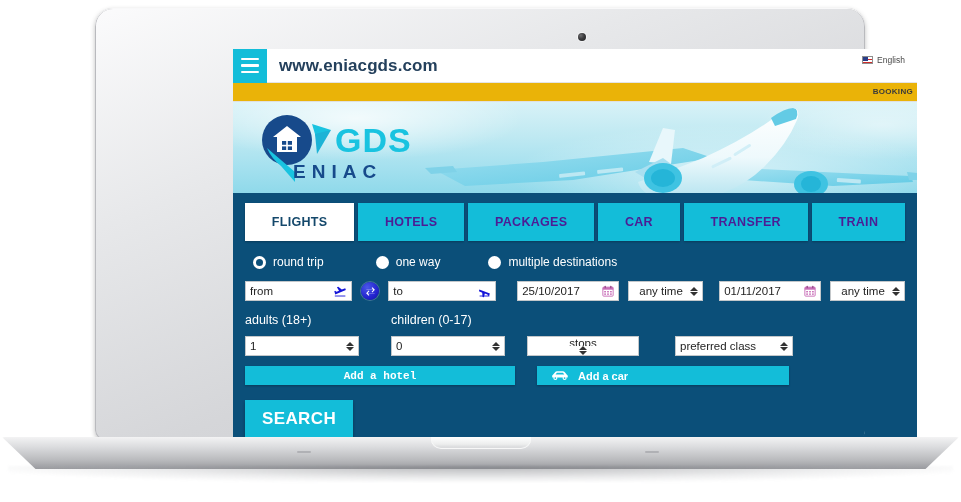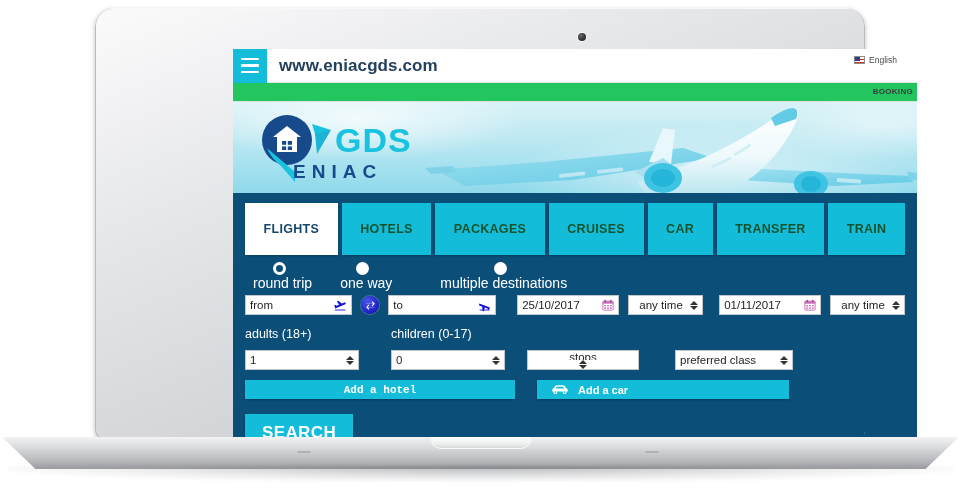--- a/index.html
+++ b/index.html
@@ -69,36 +69,36 @@
     width:34px; height:34px; background:#13bdd9; flex:0 0 34px;
     display:flex; flex-direction:column; align-items:center; justify-content:center; gap:4px;
     cursor:pointer;
   }
   .hamburger span{ display:block; width:18px; height:2.5px; background:#fff; border-radius:1px; }
   .site-url{
     margin-left:12px; font-size:17px; font-weight:bold; color:#24405c;
     letter-spacing:.1px; white-space:nowrap;
   }
   .lang-wrap{
-    position:absolute; right:20px; top:6px; display:flex; align-items:center; gap:4px;
+    position:absolute; right:12px; top:6px; display:flex; align-items:center; gap:4px;
     font-size:8.5px; color:#4a4a4a; white-space:nowrap;
   }
   .flag-icon{
     width:11px; height:8px; border:1px solid #8e8e8e; display:block;
     background:
       linear-gradient(180deg,#ffffff 0 12.5%, #cf2b2b 12.5% 25%, #ffffff 25% 37.5%, #cf2b2b 37.5% 50%,
                       #ffffff 50% 62.5%, #cf2b2b 62.5% 75%, #ffffff 75% 87.5%, #cf2b2b 87.5% 100%);
     position:relative;
   }
   .flag-icon::before{
     content:""; position:absolute; left:0; top:0; width:5px; height:4px; background:#2a3d87;
   }
   .subbar{
     position:absolute; left:0; top:34px; width:100%; height:19px;
-    background:#22c55e; border-bottom:1px solid #e0e0e0;
+    background:#eab308; border-bottom:1px solid #e0e0e0;
   }
   .booking-label{
     position:absolute; right:4px; top:4px; font-size:8px; font-weight:bold;
     color:#3b3b3b; letter-spacing:.3px; white-space:nowrap;
   }
 
   
   .hero{
     position:absolute; left:0; top:53px; width:100%; height:91px;
     background: linear-gradient(180deg,#d8f2f7 0%, #bfe9f2 38%, #a6e1ef 70%, #8fd9ea 100%);
@@ -117,35 +117,35 @@
   }
   .logo-svg{ display:block; width:165px; height:78px; }
 
   
   .panel{
     position:absolute; left:0; top:144px; width:100%; height:255px;
     background:#0b4f79;
   }
   .panel-inner{ position:absolute; left:12px; top:10px; right:12px; }
 
-  .tabs{ display:flex; gap:4px; height:52px; }
+  .tabs{ display:flex; gap:4px; height:38px; }
   .tab{
-    flex:1 1 auto; background:#13bdd9; color:#14532d;
+    flex:1 1 auto; background:#13bdd9; color:#4c1d95;
     display:flex; align-items:center; justify-content:center;
     font-size:12.5px; font-weight:bold; letter-spacing:.3px;
     cursor:pointer; box-shadow:0 1px 2px rgba(0,0,0,.25);
   }
   .tab.active{ background:#ffffff; color:#14486b; }
 
   .trip-types{
     display:flex; align-items:center; gap:0; margin-top:11px; height:20px;
   }
-  .radio-item{ display:flex; align-items:center; cursor:pointer; color:#ffffff; font-size:14px;flex-direction:column; }
+  .radio-item{ display:flex; align-items:center; cursor:pointer; color:#ffffff; font-size:12px; }
   .radio-item.m1{ margin-left:8px; }
-  .radio-item.m2{ margin-left:28px; }
+  .radio-item.m2{ margin-left:52px; }
   .radio-item.m3{ margin-left:48px; }
   .radio-dot{
     width:13px; height:13px; border-radius:50%; background:#ffffff;
     margin-right:7px; position:relative; flex:0 0 13px;
   }
   .radio-dot.on::after{
     content:""; position:absolute; left:3px; top:3px; width:7px; height:7px;
     border-radius:50%; background:#0b4f79;
   }
 
@@ -296,21 +296,20 @@
           </div>
         </div>
 
         <div class="panel">
           <div class="panel-inner">
 
             <div class="tabs">
               <div class="tab active">FLIGHTS</div>
               <div class="tab">HOTELS</div>
               <div class="tab">PACKAGES</div>
-              <div class="tab">CRUISES</div>
               <div class="tab">CAR</div>
               <div class="tab">TRANSFER</div>
               <div class="tab">TRAIN</div>
             </div>
 
             <div class="trip-types">
               <div class="radio-item m1">
                 <span class="radio-dot on"></span>
                 <span>round trip</span>
               </div>

